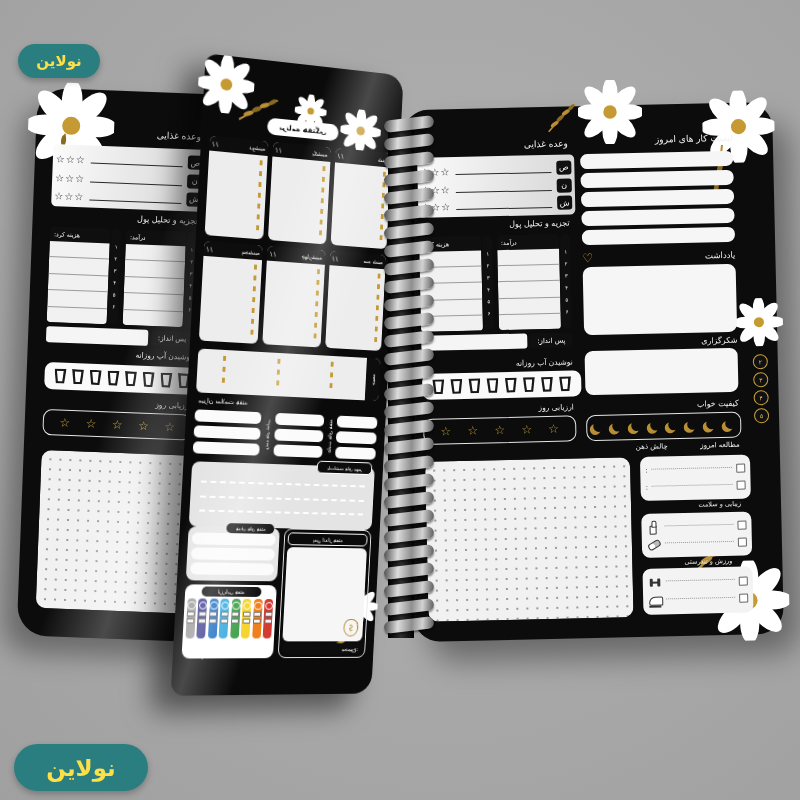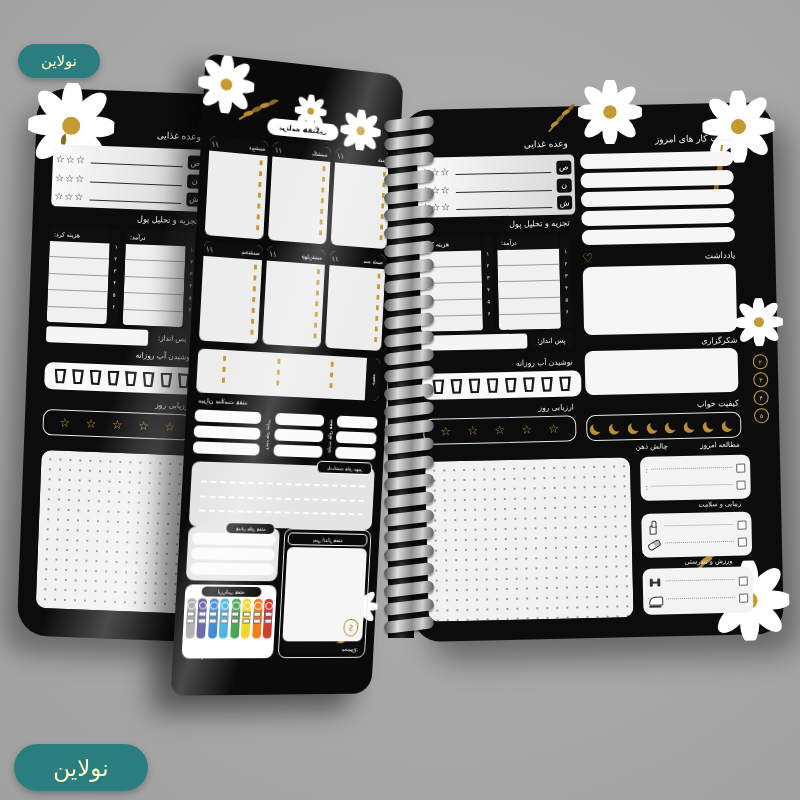--- a/index.html
+++ b/index.html
@@ -1,22 +1,22 @@
 <!DOCTYPE html>
 <html><head>
 <meta charset="utf-8">
 <style>
   html,body{margin:0;padding:0}
   body{font-family:"DejaVu Sans",sans-serif}
   .scene{position:relative;width:800px;height:800px;overflow:hidden;
     background:radial-gradient(circle at 55% 42%,#b2b2b2 0%,#a8a8a8 55%,#a0a0a0 100%)}
   .fa{direction:rtl;unicode-bidi:isolate}
   
-  .badge{position:absolute;background:#2b7e80;color:#fef9c3;display:flex;align-items:center;justify-content:center;
-    font-weight:normal;z-index:20;box-shadow:0 3px 6px rgba(0,0,0,.25)}
+  .badge{position:absolute;background:#2b7e80;color:#fde047;display:flex;align-items:center;justify-content:center;
+    font-weight:bold;z-index:20;box-shadow:0 3px 6px rgba(0,0,0,.25)}
   .badge-top{left:18px;top:44px;width:82px;height:34px;border-radius:17px;font-size:15px}
   .badge-bottom{left:14px;top:744px;width:134px;height:47px;border-radius:24px;font-size:23px}
   
   .page{position:absolute;background:#0c0c0c}
   .page-left{left:27px;top:94px;width:348px;height:548px;border-radius:30px;transform:rotate(2.2deg);
     box-shadow:-14px 18px 26px rgba(0,0,0,.35);z-index:2}
   .page-right{left:408px;top:106px;width:370px;height:532px;border-radius:26px;transform:rotate(-1.3deg);
     box-shadow:16px 20px 30px rgba(0,0,0,.38);z-index:3}
   .page-mid{left:190px;top:52px;width:212px;height:643px;border-radius:12px 20px 20px 14px;
     transform:perspective(1100px) rotateY(12deg) rotateZ(3.2deg);transform-origin:0% 45%;

